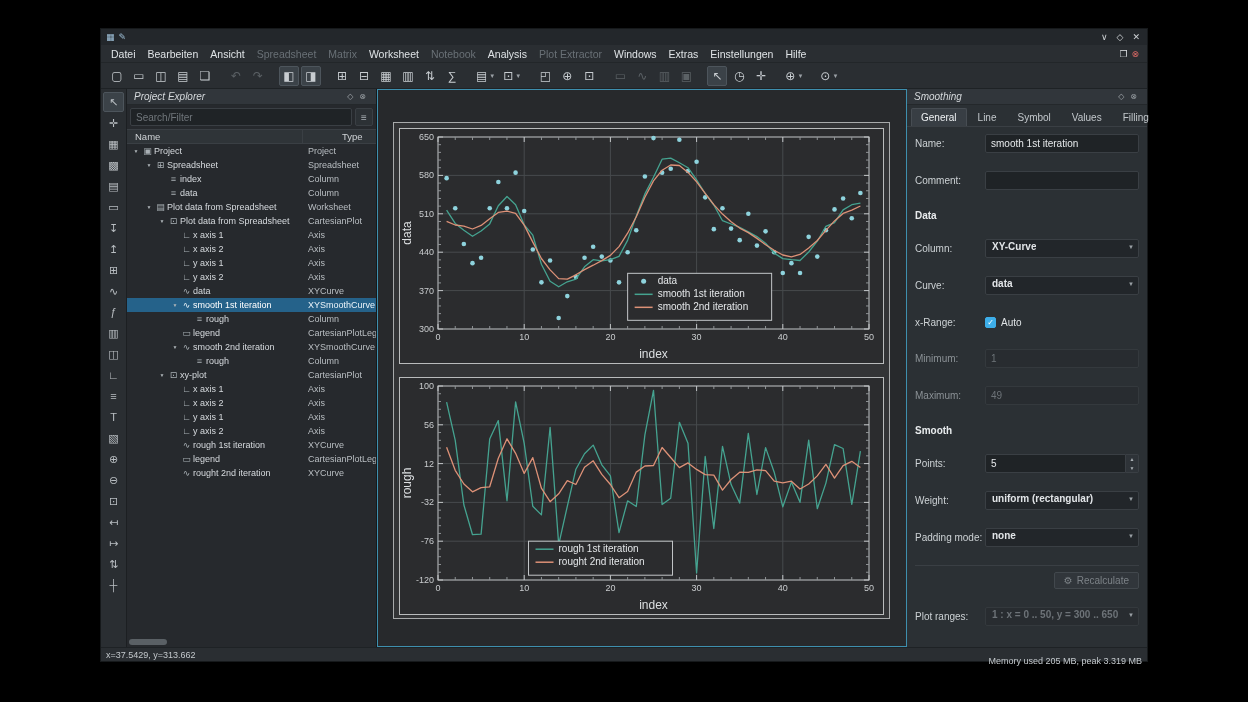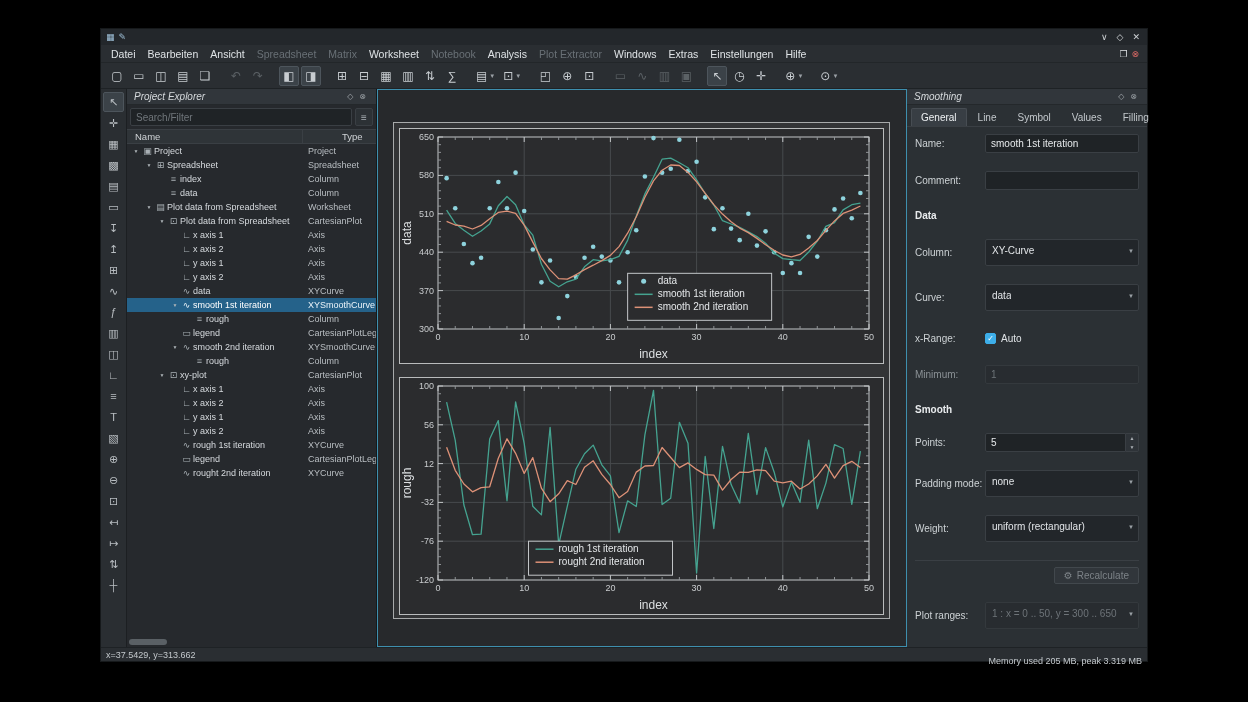--- a/index.html
+++ b/index.html
@@ -89,22 +89,22 @@
     border-radius:2px 2px 0 0; }
   .tab.sel { background:#383e44; border-color:#474d53; color:#eef1f3; }
   .form { flex:1; padding:7px 8px 5px; display:flex; flex-direction:column; gap:18px; font-size:10px; overflow:hidden; }
   .frow { display:flex; align-items:center; min-height:18px; flex:none; }
   .frow.top { align-items:flex-start; }
   .flabel { width:70px; flex:none; color:#cdd2d5; }
   .fctl { flex:1; min-width:0; }
   input.text { width:100%; height:19px; background:#1f2326; border:1px solid #3a3f44; border-radius:2px;
     color:#e6e9eb; font-size:10px; padding:0 5px; font-family:inherit; outline:none; }
   input.text:disabled { background:#282c30; color:#6d7378; border-color:#34393d; }
-  .combo { height:27px; background:#22262a; border:1px solid #3a3f44; border-radius:2px;
-    display:flex; align-items:center; padding:0 16px 4px 6px; position:relative; color:#e2e5e8; }
+  .combo { height:19px; background:#22262a; border:1px solid #3a3f44; border-radius:2px;
+    display:flex; align-items:center; padding:0 16px 4px 6px; position:relative; color:#e2e5e8;font-weight:bold; }
   .combo .chev { position:absolute; right:4px; font-size:6px; color:#9aa0a5; }
   .combo.disabled { color:#6d7378; background:#282c30; border-color:#34393d; }
   .combo span:first-child { white-space:nowrap; overflow:hidden; }
   .spin { display:flex; height:19px; }
   .spin input { flex:1; border-radius:2px 0 0 2px; }
   .spin-btns { width:13px; border:1px solid #3a3f44; border-left:none; border-radius:0 2px 2px 0;
     display:flex; flex-direction:column; background:#2e3338; }
   .spin-btns span { flex:1; font-size:5px; line-height:8px; text-align:center; color:#aab0b5; }
   .section { font-weight:bold; color:#e8ebed; margin-top:2px; flex:none; font-size:10px; }
   .results-box { height:92px; background:#22262a; border:1px solid #3a3f44; border-radius:2px;
@@ -924,44 +924,48 @@
           <span class="flabel" data-name="xrange-label">x-Range:</span>
           <span class="check-row">
             <span class="checkbox checked" data-name="auto-range-checkbox">✓</span>
             <span data-name="auto-label">Auto</span>
           </span>
         </div>
         <div class="frow">
           <span class="flabel" style="color:#8b9196" data-name="minimum-label">Minimum:</span>
           <input class="text fctl" disabled="" data-name="minimum-input" value="1" style="">
         </div>
+        <div class="frow">
+          <span class="flabel" style="color:#8b9196" data-name="maximum-label">Maximum:</span>
+          <input class="text fctl" disabled="" data-name="maximum-input" value="49" style="">
+        </div>
 
         <div class="section" data-name="smooth-section-header">Smooth</div>
 
         <div class="frow">
           <span class="flabel" data-name="points-label">Points:</span>
           <div class="spin fctl" data-name="points-spinbox">
             <input class="text" data-name="points-input" value="5" style="">
             <span class="spin-btns" data-name="spin-buttons">
                 <span data-name="spin-up-icon">▲</span>
                 <span data-name="spin-down-icon">▼</span>
               </span>
           </div>
         </div>
         <div class="frow">
+          <span class="flabel" data-name="weight-label">Weight:</span>
+          <div class="combo fctl" data-name="weight-combo">
+            <span>uniform (rectangular)</span>
+              <span class="chev" data-name="chevron-down-icon">▼</span>
+          </div>
+        </div>
+        <div class="frow">
           <span class="flabel" data-name="padding-mode-label">Padding mode:</span>
           <div class="combo fctl" data-name="padding-mode-combo">
             <span>none</span>
-              <span class="chev" data-name="chevron-down-icon">▼</span>
-          </div>
-        </div>
-        <div class="frow">
-          <span class="flabel" data-name="weight-label">Weight:</span>
-          <div class="combo fctl" data-name="weight-combo">
-            <span>uniform (rectangular)</span>
               <span class="chev" data-name="chevron-down-icon">▼</span>
           </div>
         </div>
 
 
         <div class="recalc-row">
           <span class="btn disabled" data-name="recalculate-button">
             <span data-name="gear-icon">⚙</span>
             <span>Recalculate</span>
           </span>

